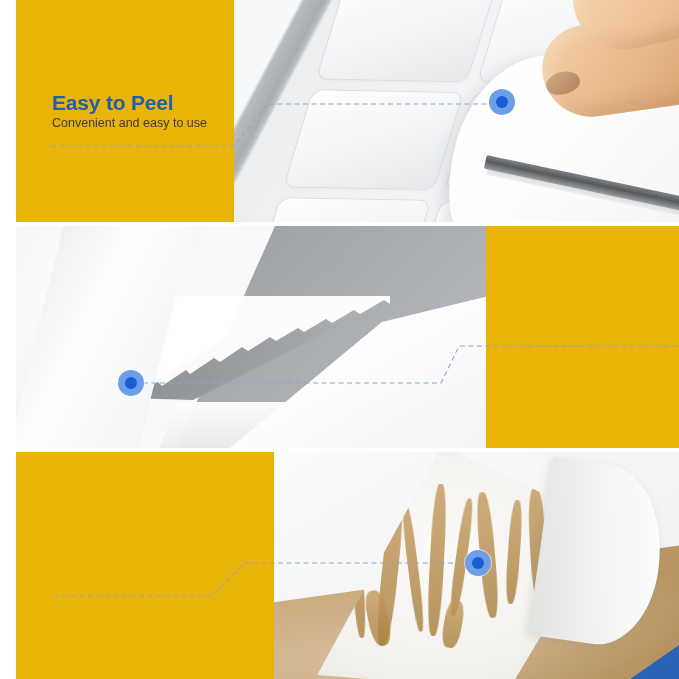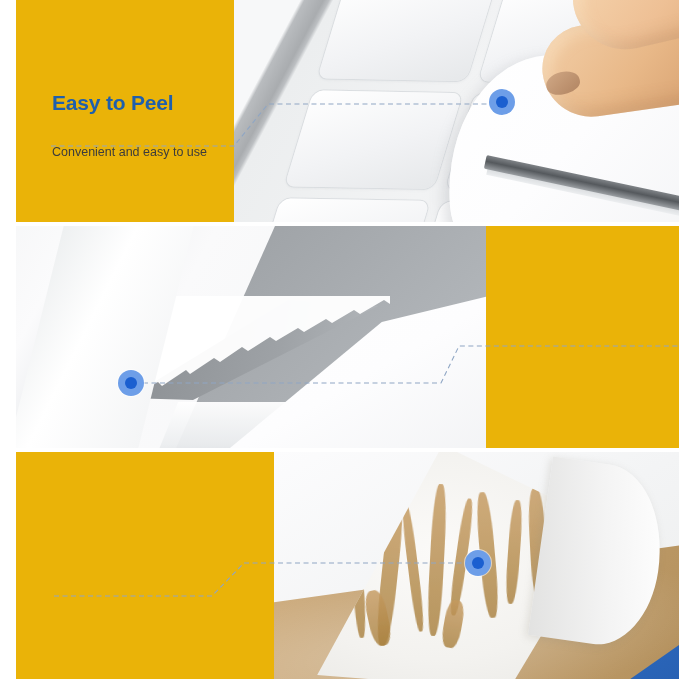--- a/index.html
+++ b/index.html
@@ -248,21 +248,20 @@
     font-size: 21px;
     line-height: 25px;
     letter-spacing: -.2px;
     white-space: nowrap;
   }
   .ann .sub {
     color: #3c3c3c;
     font-size: 12.5px;
     line-height: 16px;
     white-space: nowrap;
-    margin-top: 29px;
   }
   #ann-peel   { left: 36px;  top: 90px;  text-align: left; }
 
   
   .connector { position: absolute; left: 0; top: 0; pointer-events: none; }
   .dot {
     position: absolute;
     width: 26px; height: 26px;
     margin-left: -13px; margin-top: -13px;
     border-radius: 50%;

